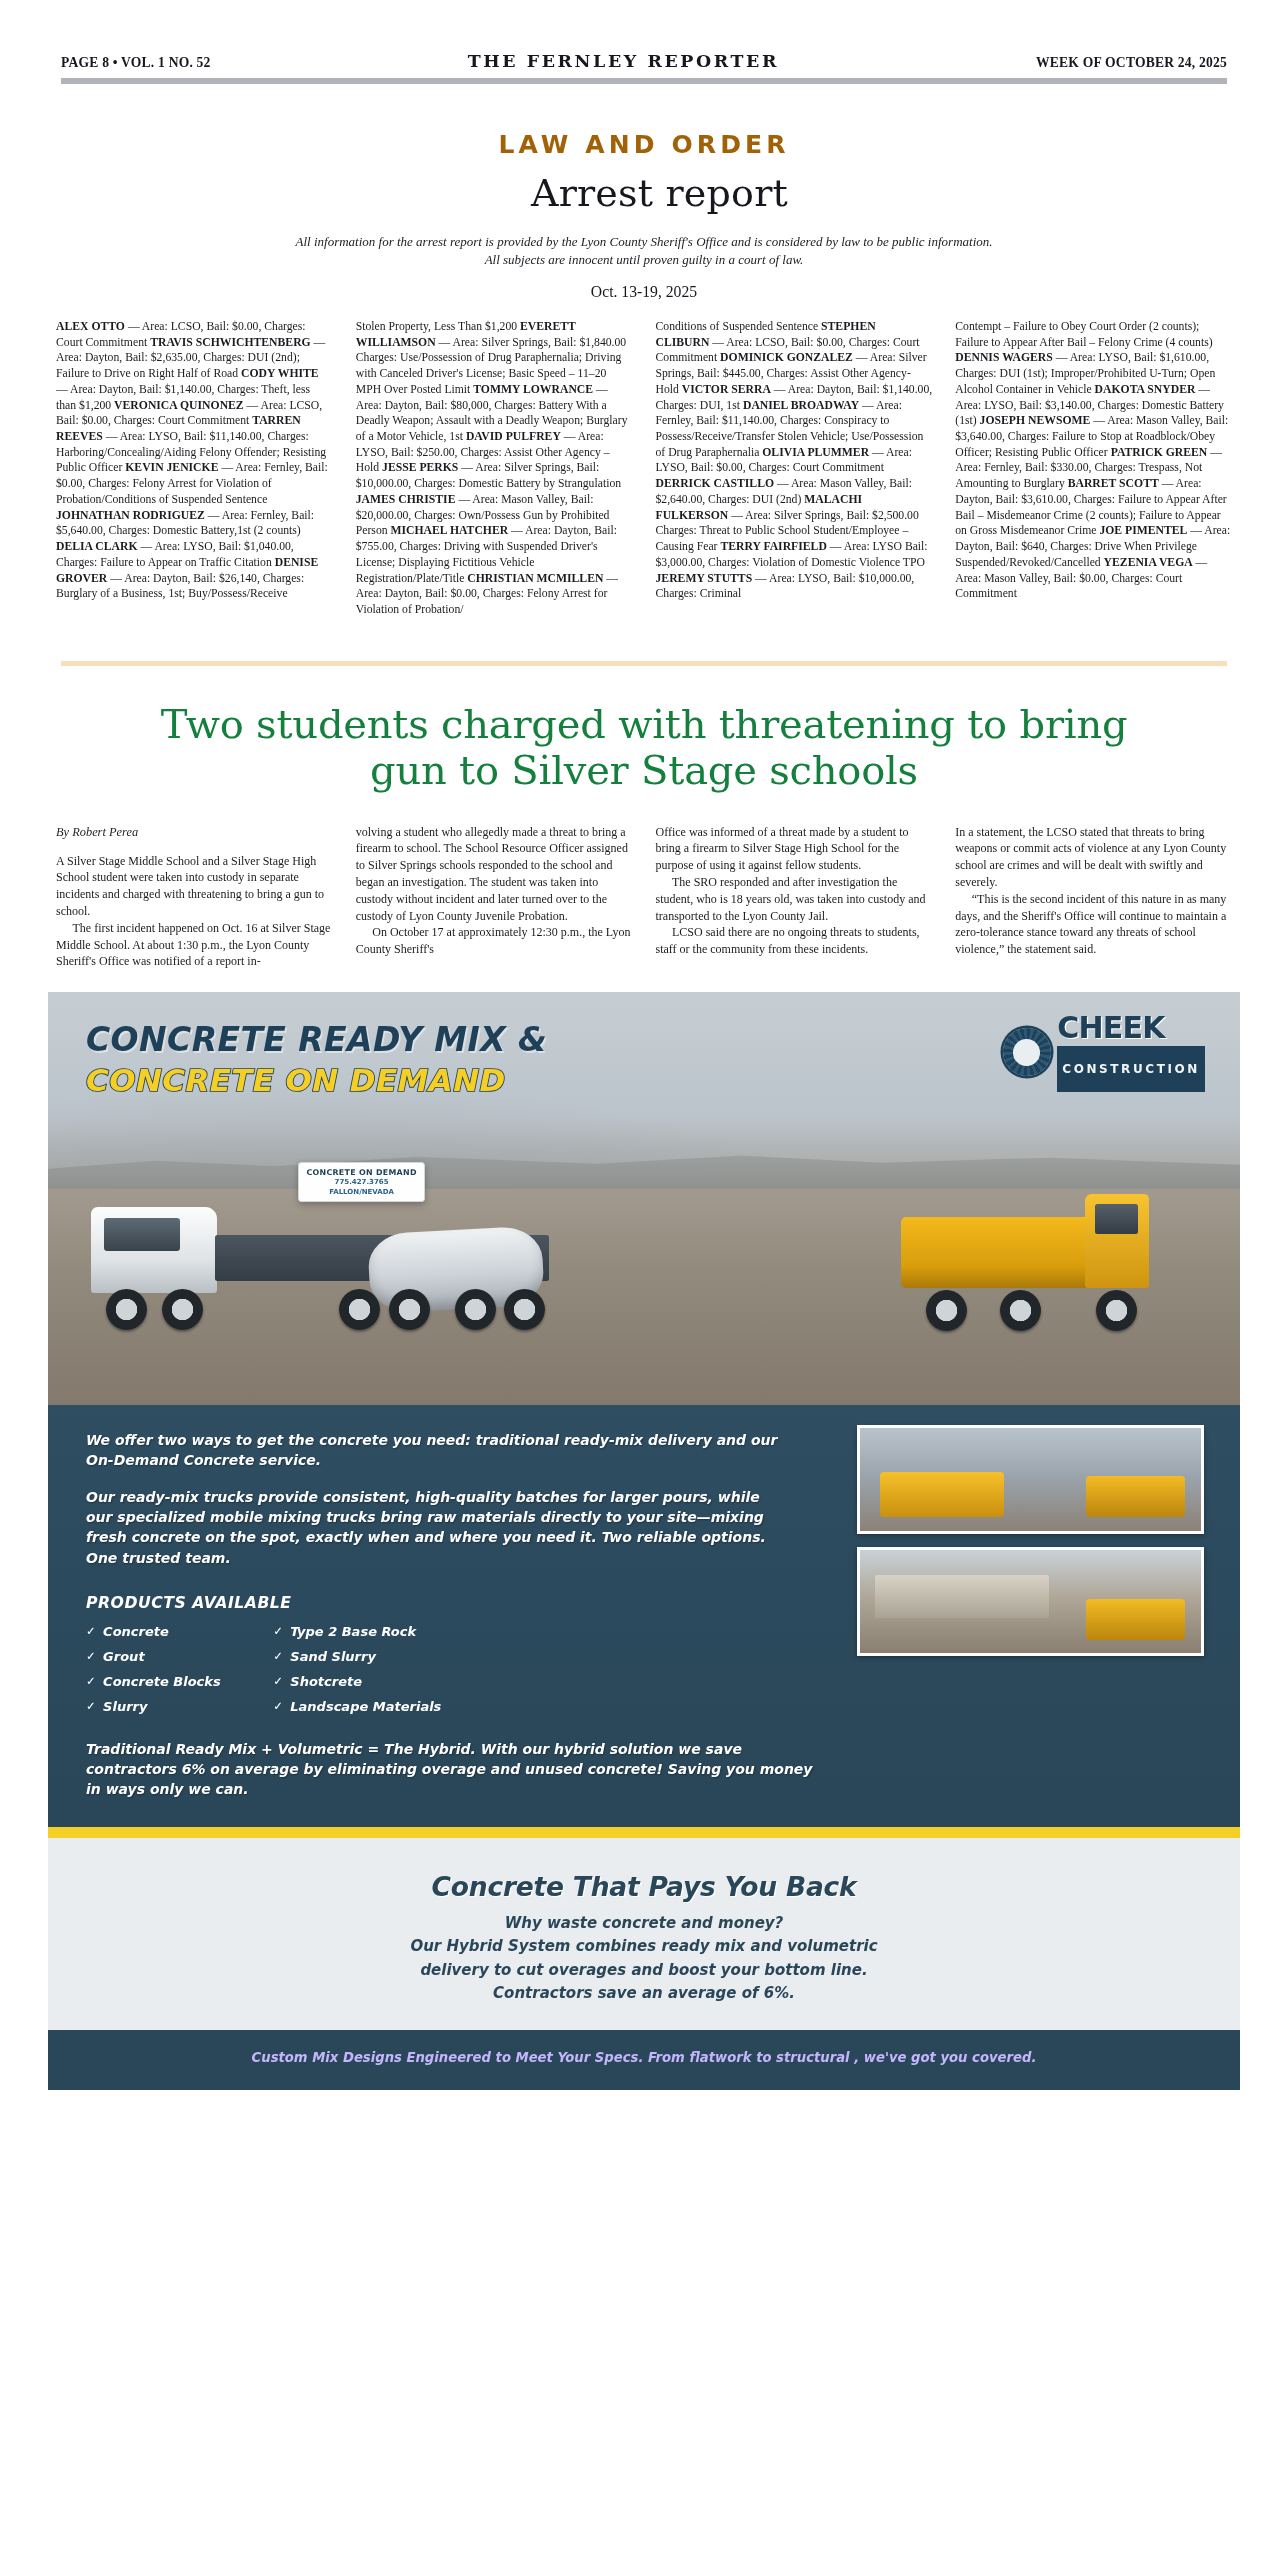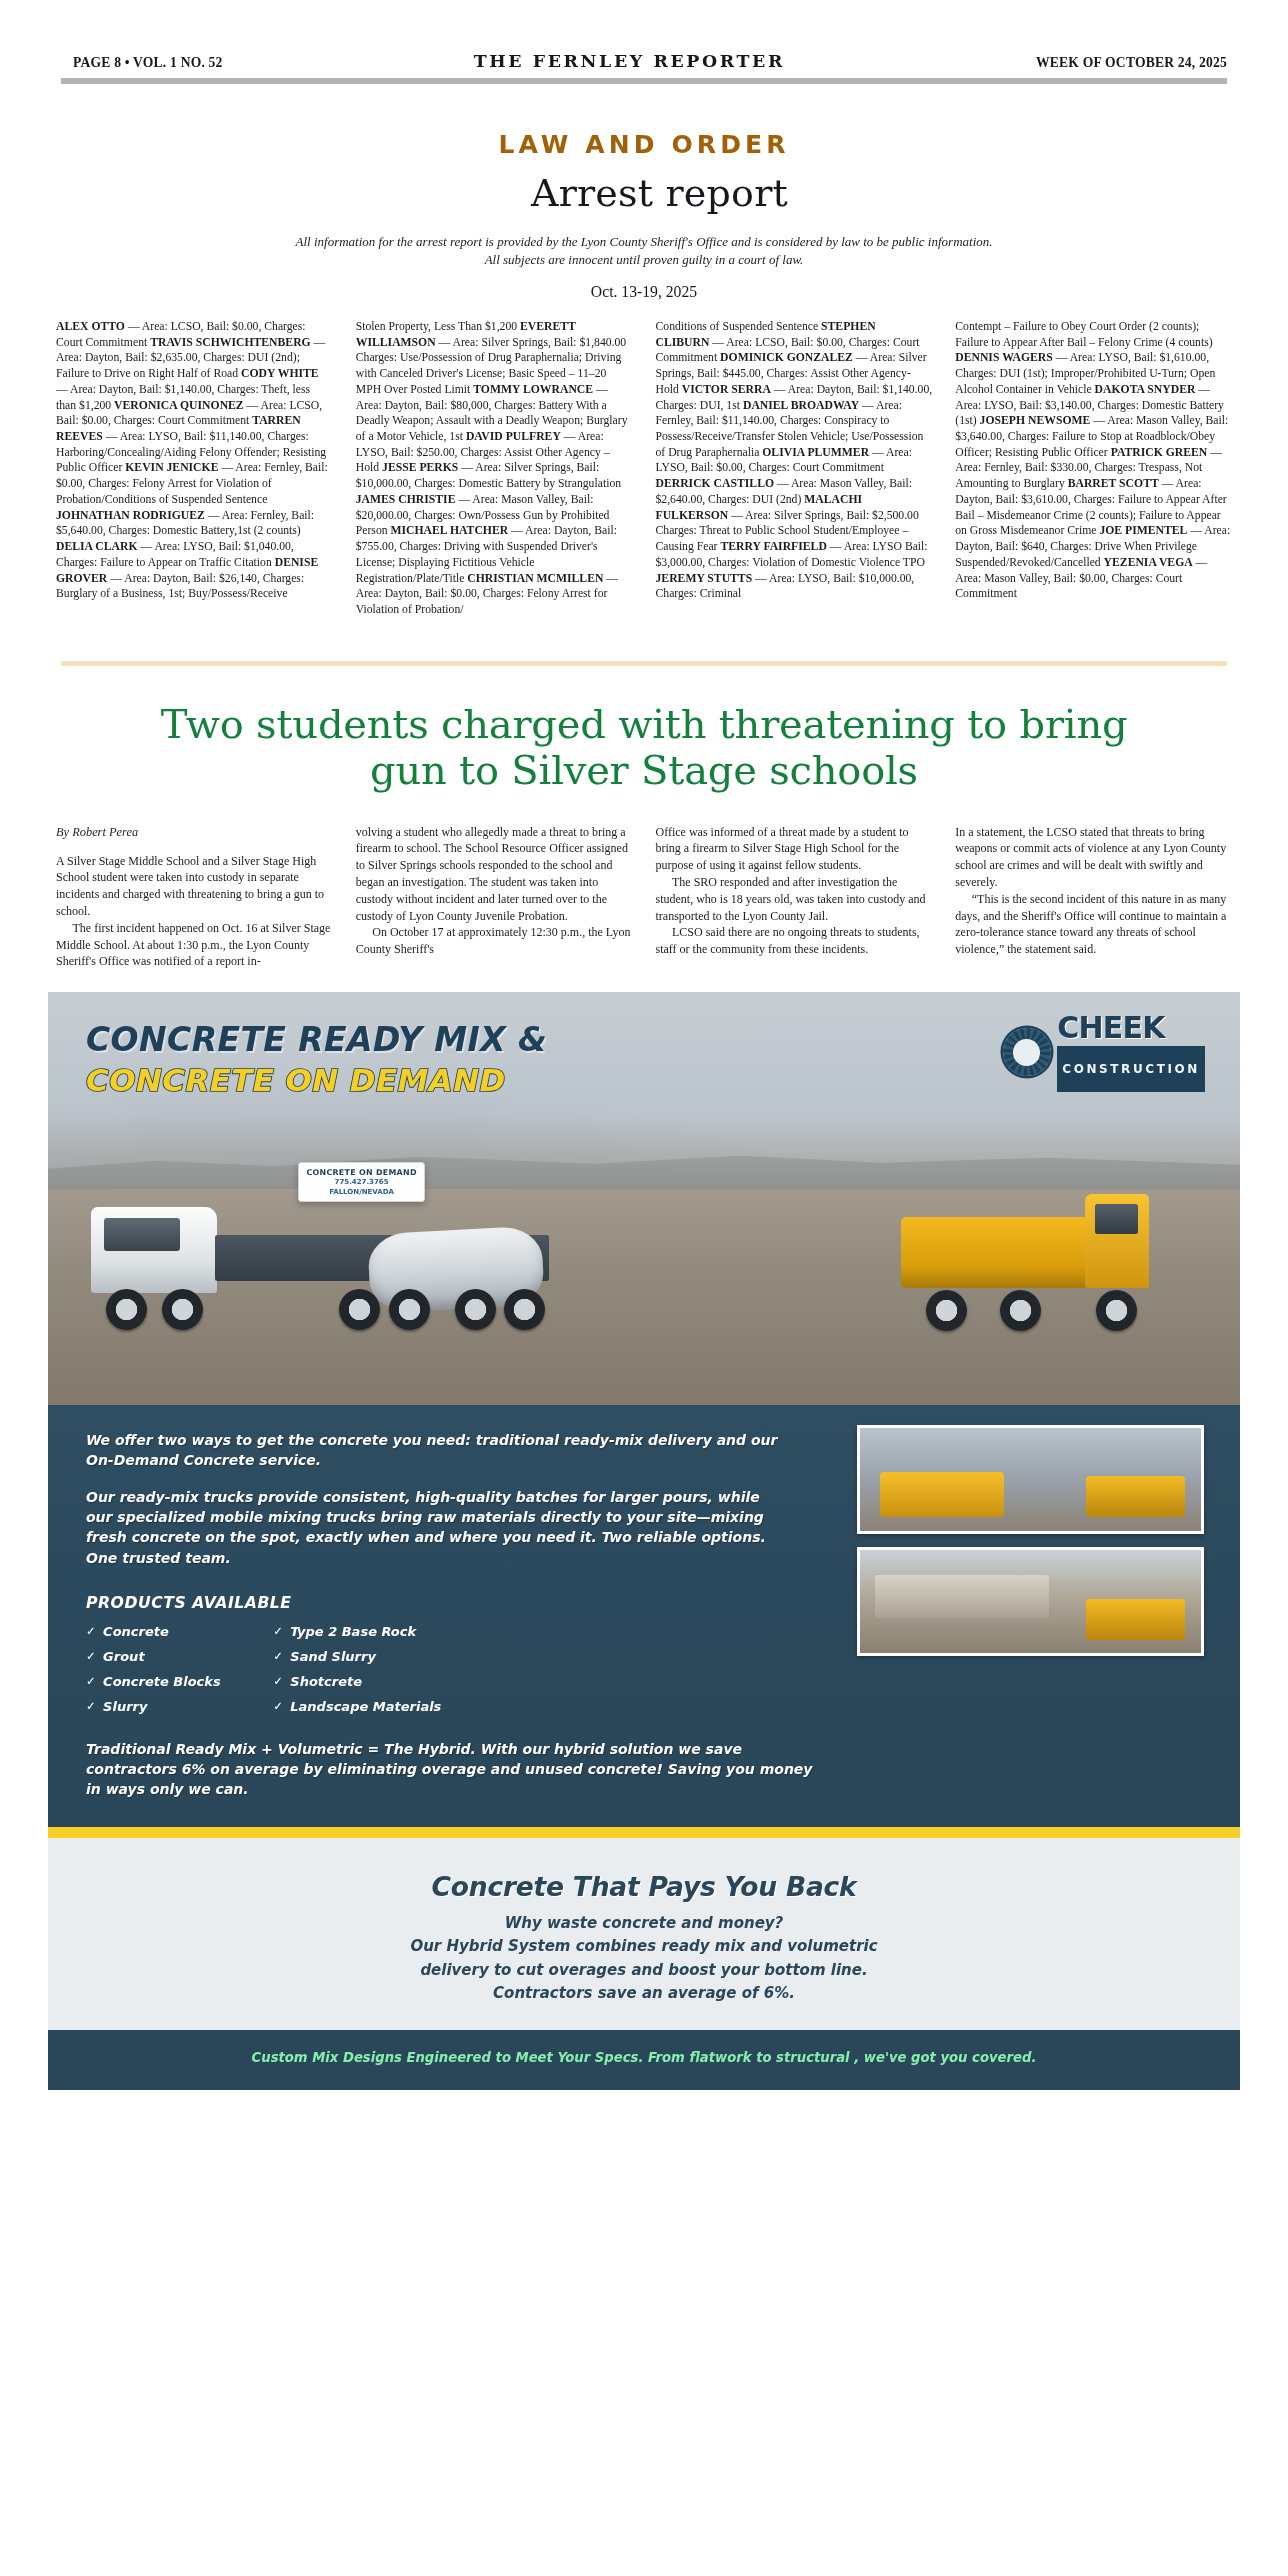--- a/index.html
+++ b/index.html
@@ -9,21 +9,20 @@
     font-family: "Liberation Serif", serif;
     color: #1b1c20;
     -webkit-font-smoothing: antialiased;
   }
   .page { width: 1288px; min-height: 2576px; position: relative; background: #fff; }
 
   
   .masthead {
     display: flex; align-items: flex-end; justify-content: space-between;
     padding: 51px 61px 0 61px;
-    margin-left: 12px;
   }
   .mh-left, .mh-right {
     font-family: "Liberation Serif", serif;
     font-weight: 700; font-size: 13.6px; letter-spacing: 0.2px;
     color: #16181d; white-space: nowrap;
   }
   .mh-center {
     font-family: "DejaVu Serif", serif;
     font-weight: 700; font-size: 17.4px; letter-spacing: 2.6px;
     color: #16181d; white-space: nowrap;
@@ -304,21 +303,21 @@
   }
   .ci {
     width: 28px; height: 28px; background: #2a4759; color: #fff;
     display: flex; align-items: center; justify-content: center;
     font-size: 14px; flex: 0 0 28px;
   }
   .contact-txt {
     font-family: "DejaVu Sans", sans-serif; font-size: 14px; color: #2a4759; letter-spacing: 0.2px;
   }
   .ad-footer {
-    background: #2a4759; color: #86efac; text-align: center;
+    background: #2a4759; color: #c4b5fd; text-align: center;
     font-family: "DejaVu Sans", sans-serif; font-weight: 700; font-style: italic;
     font-size: 13.2px; padding: 20px 16.5px 25px 16.5px;
   }
 </style>
 </head>
 <body>
 
 <div class="page">
 
   <div class="masthead">

